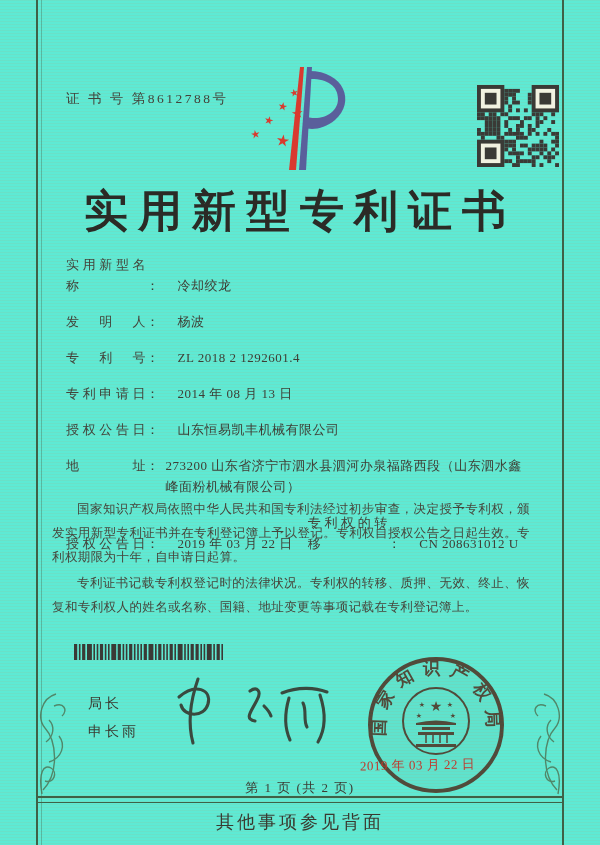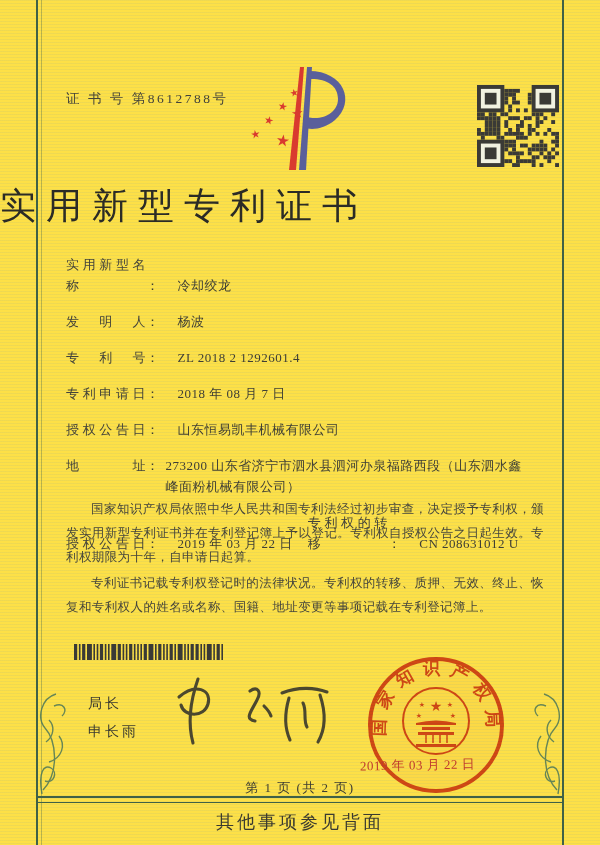--- a/index.html
+++ b/index.html
@@ -1,44 +1,44 @@
 <!DOCTYPE html>
 <html><head>
 <meta charset="utf-8">
 <style>
   html,body{margin:0;padding:0;background:#e8e8e0;}
   .page{
     position:relative;width:600px;height:845px;margin:0 auto;
-    background:#fde047;overflow:hidden;
+    background:#5eead4;overflow:hidden;
     font-family:"Liberation Serif","DejaVu Serif",serif;
     color:#3b3b33;
   }
   
   .page::before{
     content:"";position:absolute;inset:0;pointer-events:none;
     background:repeating-linear-gradient(180deg,rgba(163,178,137,.16) 0 1px,transparent 1px 3px);
   }
   .vline{position:absolute;top:0;bottom:0;width:2px;background:#3f6147;}
   .vline.l{left:36px;}
   .vline.l2{left:41px;width:1px;opacity:.35;}
   .vline.r{left:562px;}
   .cert-no{position:absolute;left:66px;top:90px;font-size:13.5px;letter-spacing:2.5px;color:#43433a;}
   .logo{position:absolute;left:238px;top:58px;}
   .qr{position:absolute;left:477px;top:85px;}
-  .title{position:absolute;top:182px;left:0;width:100%;
-    font-size:36px;font-weight:400;letter-spacing:10px;color:#2b2b26;}
+  .title{position:absolute;top:182px;left:0;width:100%;text-align:center;
+    font-size:44px;font-weight:700;letter-spacing:10px;color:#2b2b26;}
   .fields{position:absolute;left:66px;top:254px;right:38px;font-size:13px;}
   .frow{margin-bottom:15px;line-height:21px;letter-spacing:.5px;}
   .flabel{display:inline-block;width:80px;text-align:justify;text-align-last:justify;color:#43433a;}
   .fcolon{margin:0 2px 0 0;}
   .fvalue{margin-left:16px;color:#3e3e35;}
   .fvalue-wrap{display:inline-block;width:362px;vertical-align:top;margin-left:4px;color:#3e3e35;font-family:Liberation Serif, serif;}
   .fgroup{display:inline-block;}
   .fgroup.g1{width:238px;}
-  .body-text{position:absolute;left:66px;top:497px;width:478px;
+  .body-text{position:absolute;left:52px;top:497px;width:478px;
     font-size:12.5px;line-height:1.92;text-align:justify;color:#46463c;letter-spacing:.4px;}
   .body-text p{margin:0 0 2px 0;text-indent:2em;}
   .barcode{position:absolute;left:74px;top:644px;}
   .director{position:absolute;left:88px;top:690px;font-size:14px;letter-spacing:3px;color:#3a3a30;line-height:28px;}
   .signature{position:absolute;left:158px;top:663px;}
   .seal{position:absolute;left:356px;top:648px;mix-blend-mode:multiply;opacity:.92;}
   .seal-date{position:absolute;left:360px;top:756px;width:160px;font-size:13px;
     color:#bf3a2e;letter-spacing:.5px;transform:rotate(-1deg);}
   .page-indicator{position:absolute;top:779px;left:0;width:100%;text-align:center;
     font-size:13px;letter-spacing:1.5px;color:#3c3c33;}
@@ -237,21 +237,21 @@
     <div class="frow">
       <span class="flabel">实用新型名称</span><span class="fcolon">：</span><span class="fvalue">冷却绞龙</span>
     </div>
     <div class="frow">
       <span class="flabel">发明人</span><span class="fcolon">：</span><span class="fvalue">杨波</span>
     </div>
     <div class="frow">
       <span class="flabel">专利号</span><span class="fcolon">：</span><span class="fvalue">ZL 2018 2 1292601.4</span>
     </div>
     <div class="frow">
-      <span class="flabel">专利申请日</span><span class="fcolon">：</span><span class="fvalue">2018 年 08 月 7 日</span>
+      <span class="flabel">专利申请日</span><span class="fcolon">：</span><span class="fvalue">2014 年 08 月 13 日</span>
     </div>
     <div class="frow">
       <span class="flabel">授权公告日</span><span class="fcolon">：</span><span class="fvalue">山东恒易凯丰机械有限公司</span>
     </div>
     <div class="frow">
       <span class="flabel">地址</span><span class="fcolon">：</span><span class="fvalue-wrap">273200 山东省济宁市泗水县泗河办泉福路西段（山东泗水鑫峰面粉机械有限公司）</span>
     </div>
     <div class="frow">
       <span class="fgroup g1">
         <span class="flabel">授权公告日</span><span class="fcolon">：</span><span class="fvalue">2019 年 03 月 22 日</span>

